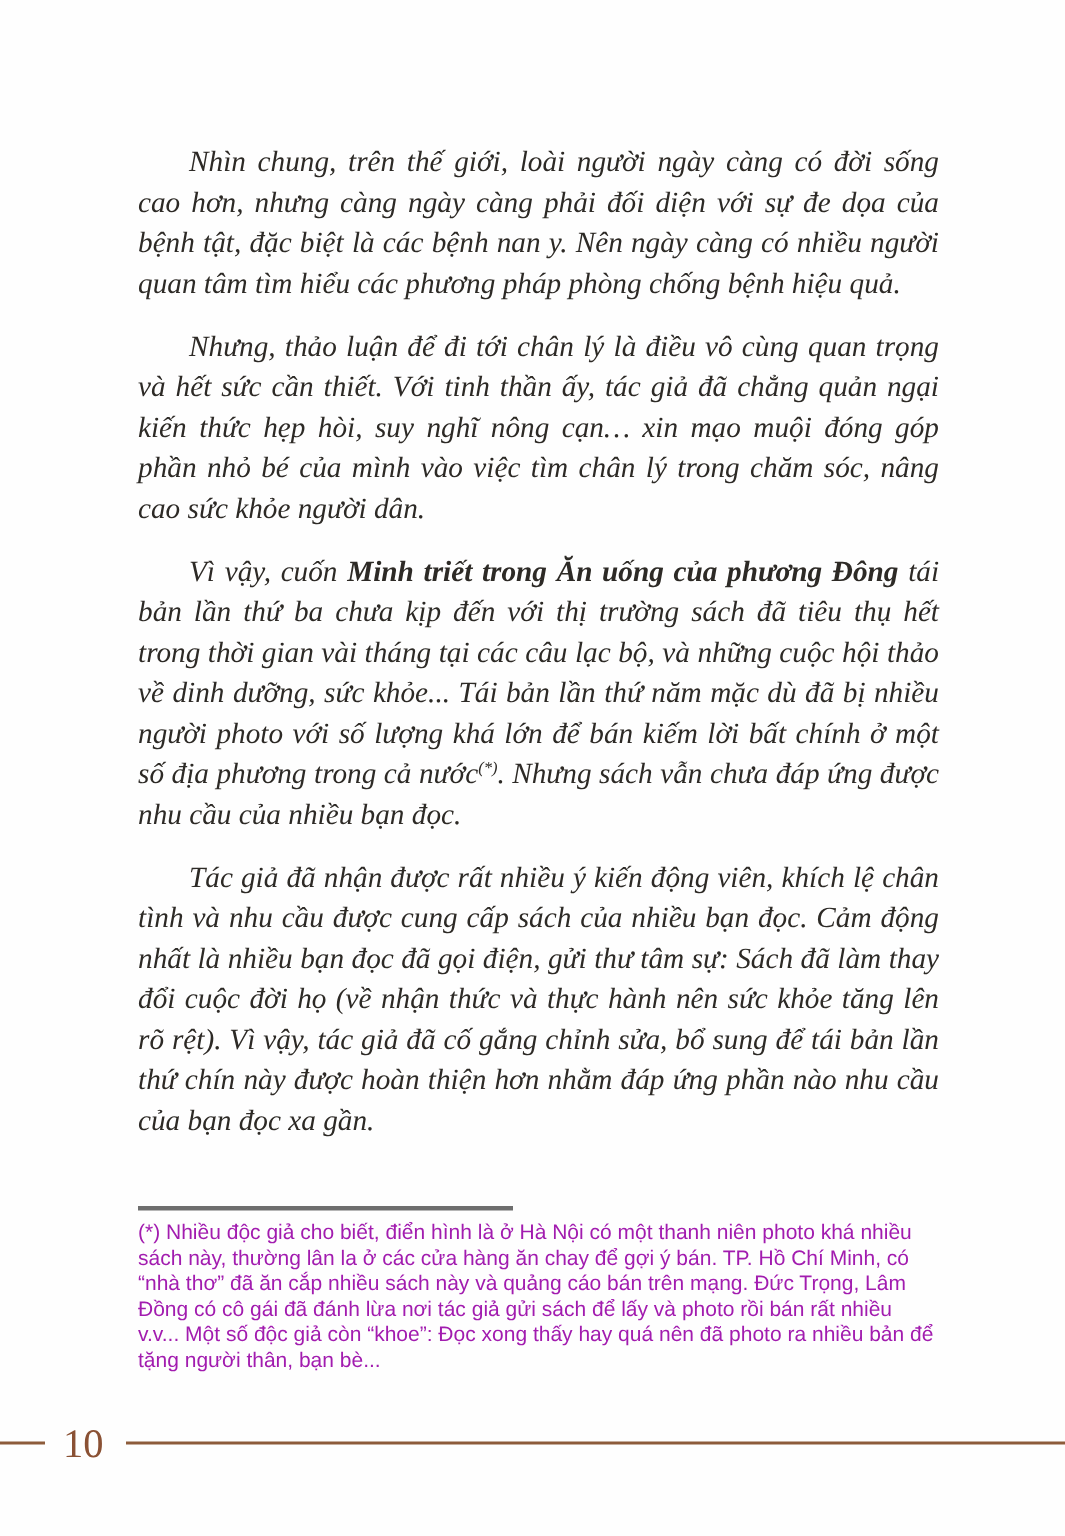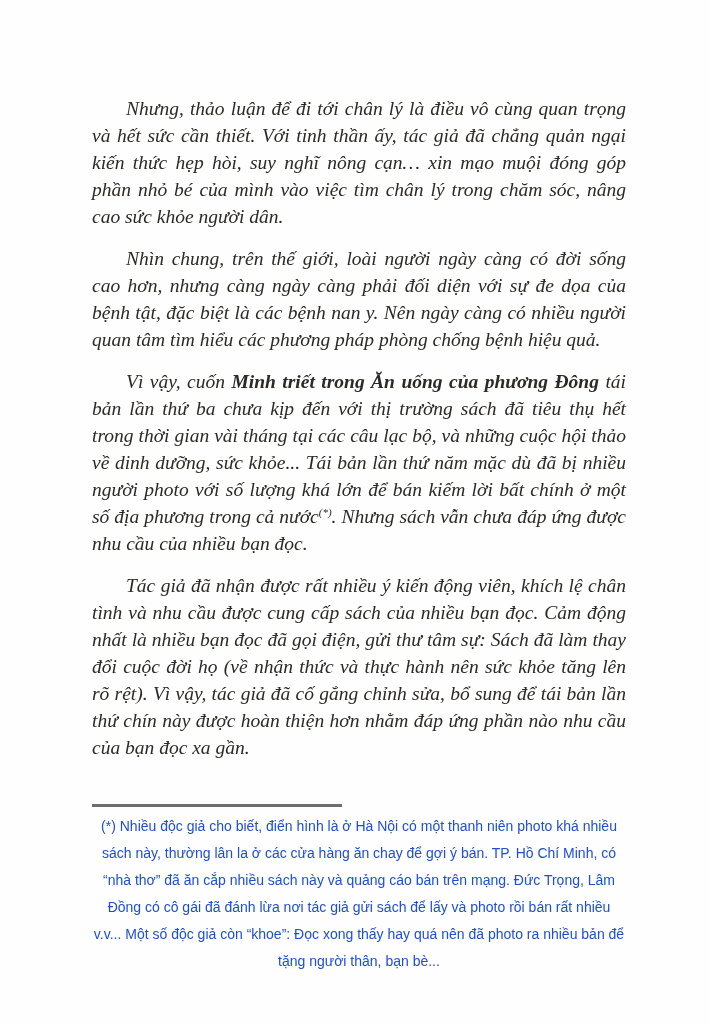--- a/index.html
+++ b/index.html
@@ -53,23 +53,23 @@
   .footnote-rule {
     width: 250px;
     height: 3px;
     background: #6e6e6e;
     margin: 0 0 6px 0;
   }
   .footnote-text {
     margin: 0;
     font-family: "Liberation Sans", sans-serif;
     font-size: 14px;
-    line-height: 27px;
-    color: #1d4ed8;
-    text-align: center;
+    line-height: 17px;
+    color: #a21caf;
+    text-align: left;
   }
   
   .page-footer {
     position: absolute;
     left: 0;
     top: 947px;
     width: 710px;
   }
   .rule-row {
     display: flex;
@@ -110,26 +110,33 @@
   .running-title .sep {
     color: #8d4d28;
   }
 </style>
 </head>
 <body>
 
 <div class="page">
 
   <main class="body-text">
+    <p class="para">Nhìn chung, trên thế giới, loài người ngày càng có đời sống cao hơn, nhưng càng ngày càng phải đối diện với sự đe dọa của bệnh tật, đặc biệt là các bệnh nan y. Nên ngày càng có nhiều người quan tâm tìm hiểu các phương pháp phòng chống bệnh hiệu quả.</p>
     <p class="para">Nhưng, thảo luận để đi tới chân lý là điều vô cùng quan trọng và hết sức cần thiết. Với tinh thần ấy, tác giả đã chẳng quản ngại kiến thức hẹp hòi, suy nghĩ nông cạn… xin mạo muội đóng góp phần nhỏ bé của mình vào việc tìm chân lý trong chăm sóc, nâng cao sức khỏe người dân.</p>
-    <p class="para">Nhìn chung, trên thế giới, loài người ngày càng có đời sống cao hơn, nhưng càng ngày càng phải đối diện với sự đe dọa của bệnh tật, đặc biệt là các bệnh nan y. Nên ngày càng có nhiều người quan tâm tìm hiểu các phương pháp phòng chống bệnh hiệu quả.</p>
     <p class="para"><span>Vì vậy, cuốn </span><b class="book-title-inline">Minh triết trong Ăn uống của phương Đông</b><span> tái bản lần thứ ba chưa kịp đến với thị trường sách đã tiêu thụ hết trong thời gian vài tháng tại các câu lạc bộ, và những cuộc hội thảo về dinh dưỡng, sức khỏe... Tái bản lần thứ năm mặc dù đã bị nhiều người photo với số lượng khá lớn để bán kiếm lời bất chính ở một số địa phương trong cả nước</span><sup class="fn-ref">(*)</sup><span>. Nhưng sách vẫn chưa đáp ứng được nhu cầu của nhiều bạn đọc.</span></p>
     <p class="para">Tác giả đã nhận được rất nhiều ý kiến động viên, khích lệ chân tình và nhu cầu được cung cấp sách của nhiều bạn đọc. Cảm động nhất là nhiều bạn đọc đã gọi điện, gửi thư tâm sự: Sách đã làm thay đổi cuộc đời họ (về nhận thức và thực hành nên sức khỏe tăng lên rõ rệt). Vì vậy, tác giả đã cố gắng chỉnh sửa, bổ sung để tái bản lần thứ chín này được hoàn thiện hơn nhằm đáp ứng phần nào nhu cầu của bạn đọc xa gần.</p>
   </main>
 
   <section class="footnote">
     <div class="footnote-rule"></div>
     <p class="footnote-text">(*) Nhiều độc giả cho biết, điển hình là ở Hà Nội có một thanh niên photo khá nhiều sách này, thường lân la ở các cửa hàng ăn chay để gợi ý bán. TP. Hồ Chí Minh, có “nhà thơ” đã ăn cắp nhiều sách này và quảng cáo bán trên mạng. Đức Trọng, Lâm Đồng có cô gái đã đánh lừa nơi tác giả gửi sách để lấy và photo rồi bán rất nhiều v.v... Một số độc giả còn “khoe”: Đọc xong thấy hay quá nên đã photo ra nhiều bản để tặng người thân, bạn bè...</p>
   </section>
 
+  <footer class="page-footer">
+    <div class="rule-row">
+      <span class="rule-seg left"></span>
+      <span class="page-number">10</span>
+      <span class="rule-seg right"></span>
+    </div>
+  </footer>
 
 
 </div>
 
 </body></html>

